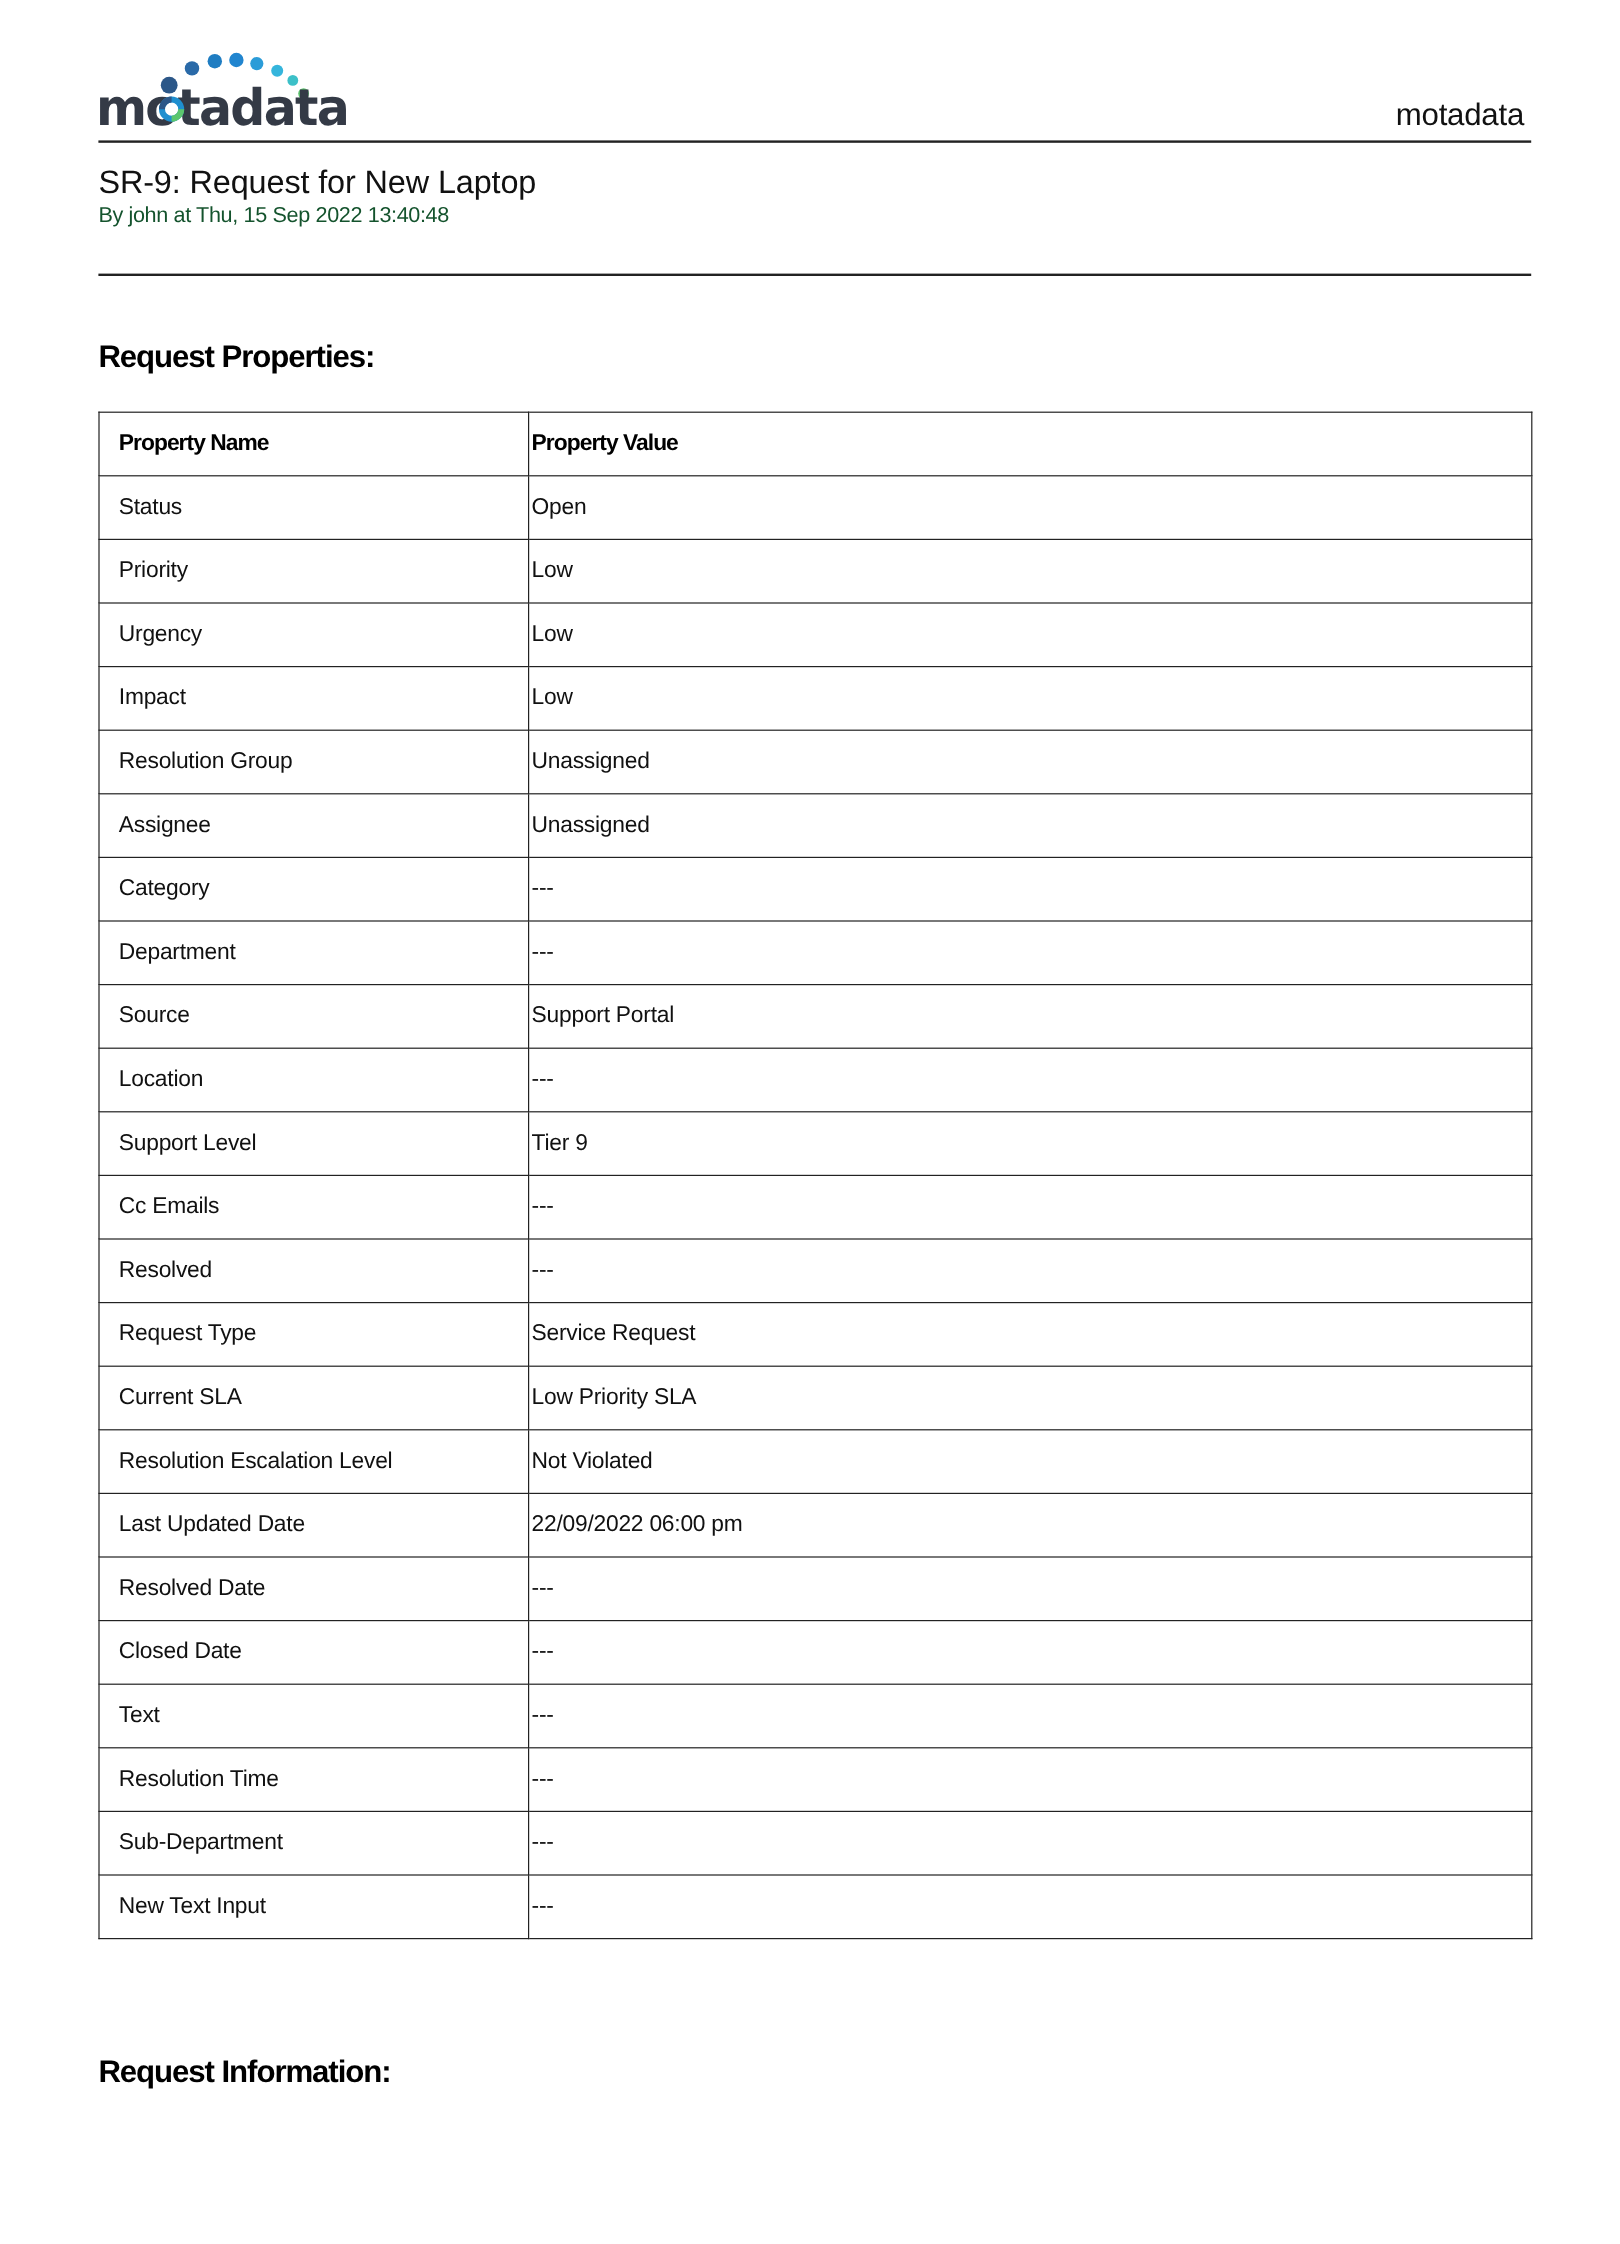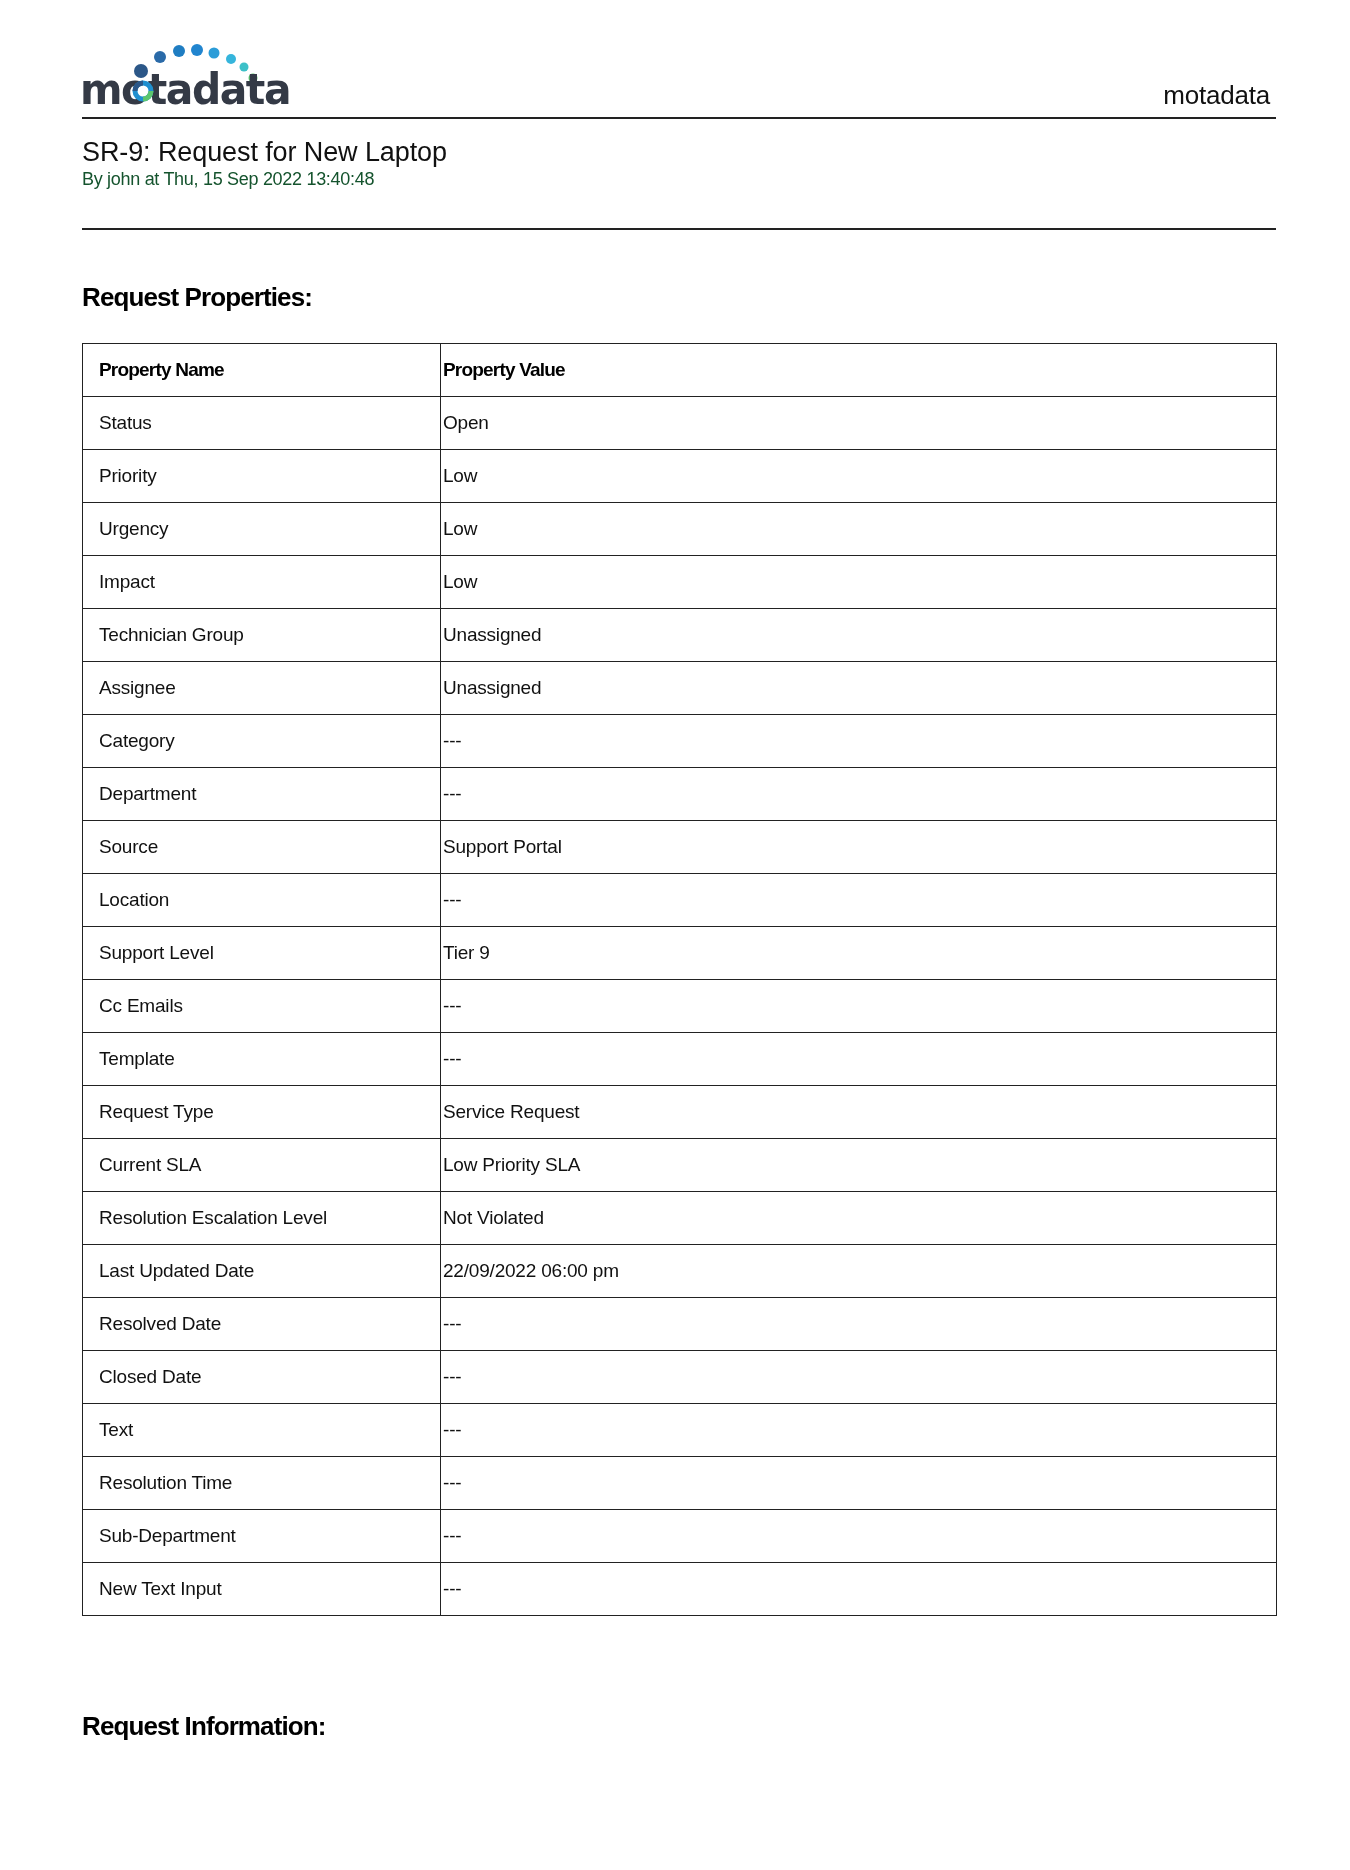--- a/index.html
+++ b/index.html
@@ -96,21 +96,21 @@
       </tr>
       <tr>
         <td>Urgency</td>
         <td class="val">Low</td>
       </tr>
       <tr>
         <td>Impact</td>
         <td class="val">Low</td>
       </tr>
       <tr>
-        <td>Technician Group</td>
+        <td>Resolution Group</td>
         <td class="val">Unassigned</td>
       </tr>
       <tr>
         <td>Assignee</td>
         <td class="val">Unassigned</td>
       </tr>
       <tr>
         <td>Category</td>
         <td class="val">---</td>
       </tr>
@@ -128,21 +128,21 @@
       </tr>
       <tr>
         <td>Support Level</td>
         <td class="val">Tier 9</td>
       </tr>
       <tr>
         <td>Cc Emails</td>
         <td class="val">---</td>
       </tr>
       <tr>
-        <td>Template</td>
+        <td>Resolved</td>
         <td class="val">---</td>
       </tr>
       <tr>
         <td>Request Type</td>
         <td class="val">Service Request</td>
       </tr>
       <tr>
         <td>Current SLA</td>
         <td class="val">Low Priority SLA</td>
       </tr>

